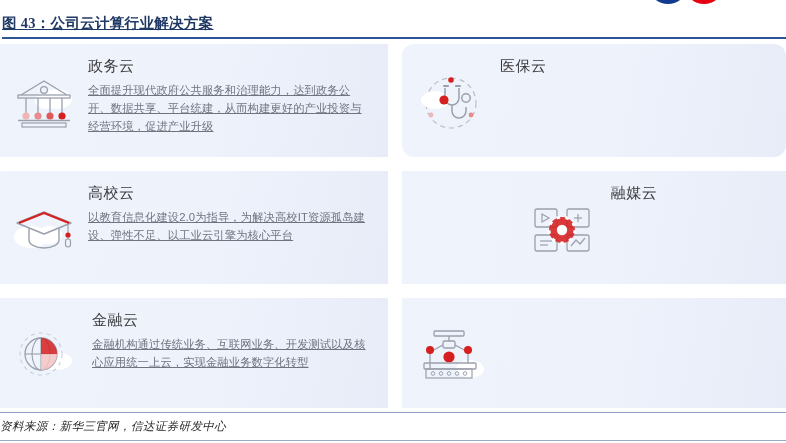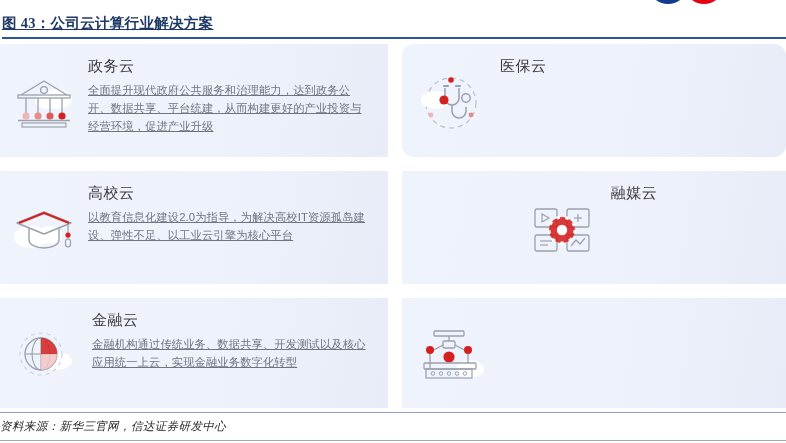--- a/index.html
+++ b/index.html
@@ -275,21 +275,21 @@
         <circle cx="32" cy="29" r="16" fill="none" stroke="#9aa0ac" stroke-width="1.3"></circle>
         <path d="M32 13 a9 16 0 0 0 0 32 a9 16 0 0 0 0 -32" fill="none" stroke="#9aa0ac" stroke-width="1.1"></path>
         <line x1="16" y1="29" x2="48" y2="29" stroke="#9aa0ac" stroke-width="1.1"></line>
         <line x1="32" y1="13" x2="32" y2="45" stroke="#9aa0ac" stroke-width="1.1"></line>
         <path d="M32 13 A16 16 0 0 1 48 29 L32 29 Z" fill="#d61f1f" opacity="0.85"></path>
         <path d="M32 29 L48 29 A16 16 0 0 1 32 45 Z" fill="#f3c3c3" opacity="0.85"></path>
       </svg>
     </div>
     <div class="card-body">
       <div class="card-title">金融云</div>
-      <div class="card-desc">金融机构通过传统业务、数据共享、开发测试以及核心应用统一上云，实现金融业务数字化转型</div>
+      <div class="card-desc">金融机构通过传统业务、互联网业务、开发测试以及核心应用统一上云，实现金融业务数字化转型</div>
     </div>
   </div>
 
   <div class="card c6">
     <div class="icon-box wide">
       <svg width="78" height="64" viewBox="0 0 78 64">
         <ellipse cx="58" cy="46" rx="14" ry="9" fill="#ffffff"></ellipse>
         <rect x="22" y="8" width="30" height="5" rx="1" fill="none" stroke="#9aa0ac" stroke-width="1.3"></rect>
         <line x1="37" y1="13" x2="37" y2="18" stroke="#9aa0ac" stroke-width="1.3"></line>
         <rect x="31" y="18" width="12" height="7" rx="1.5" fill="none" stroke="#9aa0ac" stroke-width="1.3"></rect>

